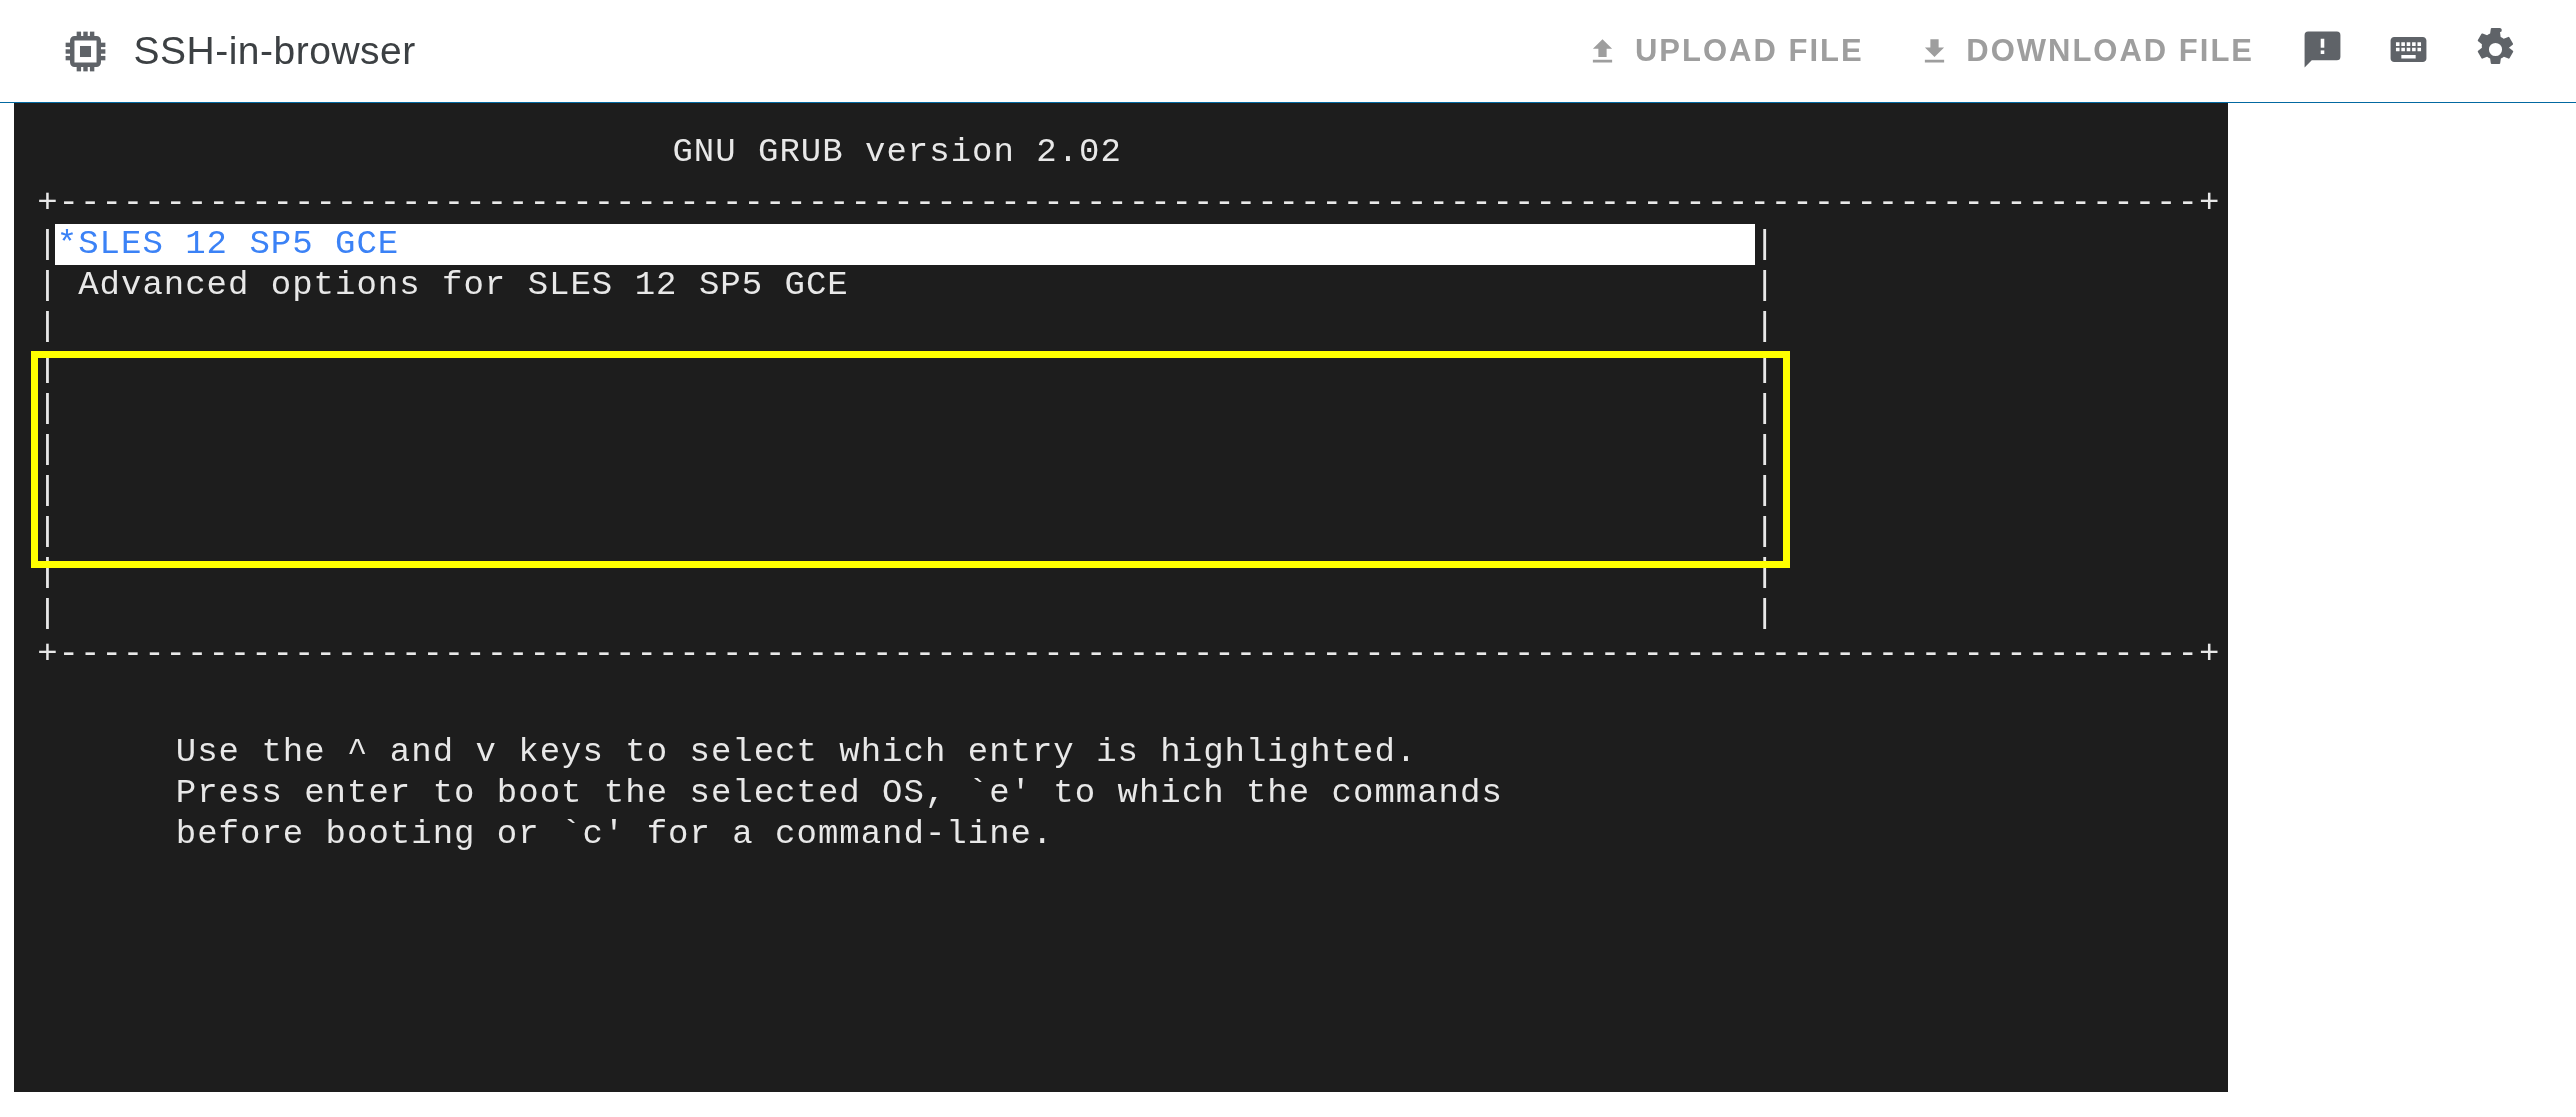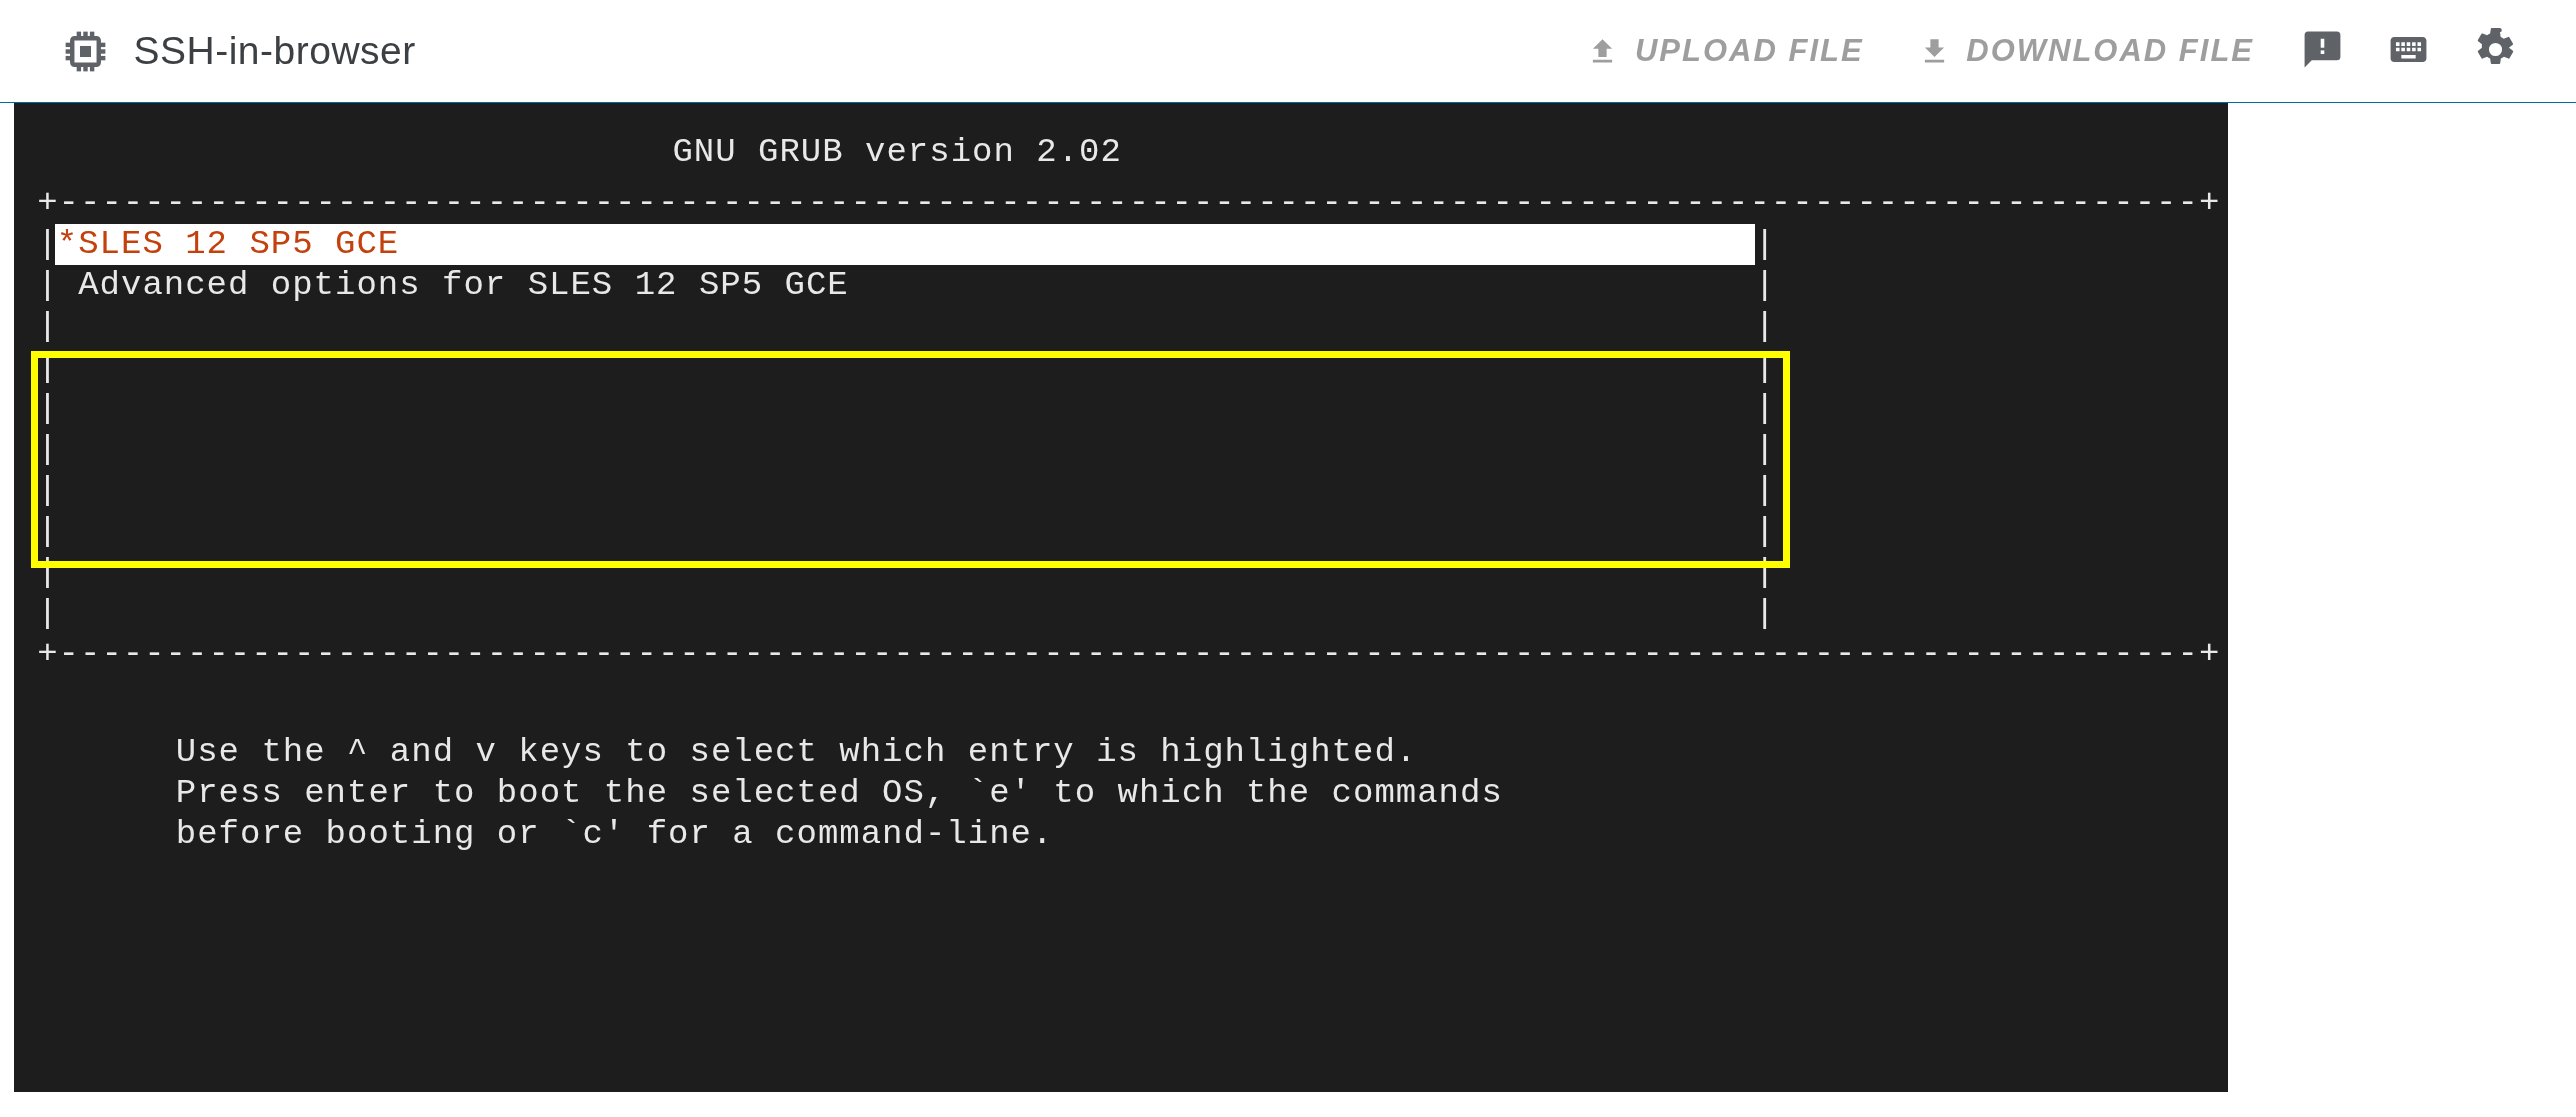--- a/index.html
+++ b/index.html
@@ -38,21 +38,20 @@
       display: inline-flex;
       align-items: center;
       gap: 15.6px;
       color: #9e9e9e;
       font-size: 31px;
       font-weight: 600;
       letter-spacing: 2px;
       padding: 17.6px 27px;
       cursor: pointer;
       user-select: none;
-      font-style: italic;
     }
     .action-btn .icn {
       display: inline-flex;
       align-items: center;
     }
     .icon-btn {
       display: inline-flex;
       align-items: center;
       justify-content: center;
       padding: 13.7px 19.5px;
@@ -97,21 +96,21 @@
       text-align: center;
       color: #e8e8e8;
     }
     .box-cell {
       flex: 1;
       padding-left: 0;
       padding-right: 3.9px;
     }
     .entry-selected {
       background: #ffffff;
-      color: #c2410c;
+      color: #3b82f6;
     }
     .entry-text {
       padding-left: 2px;
     }
     .highlight-rect {
       position: absolute;
       border: 7.8px solid #ffff00;
       left: 17.6px;
       top: 248px;
       width: 1759px;

